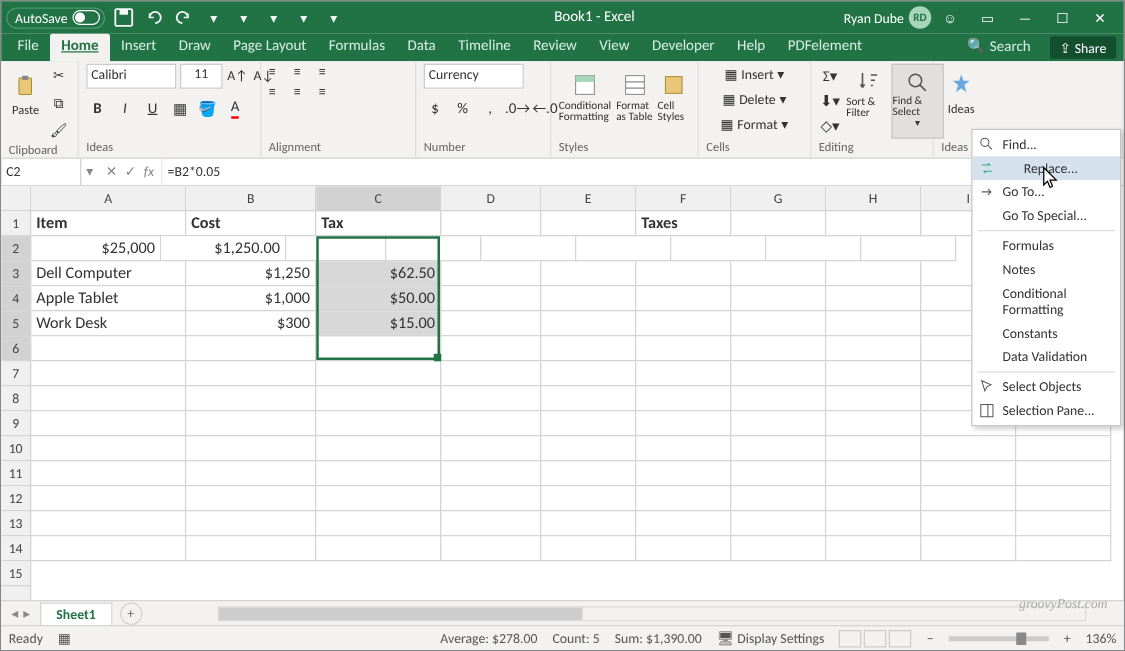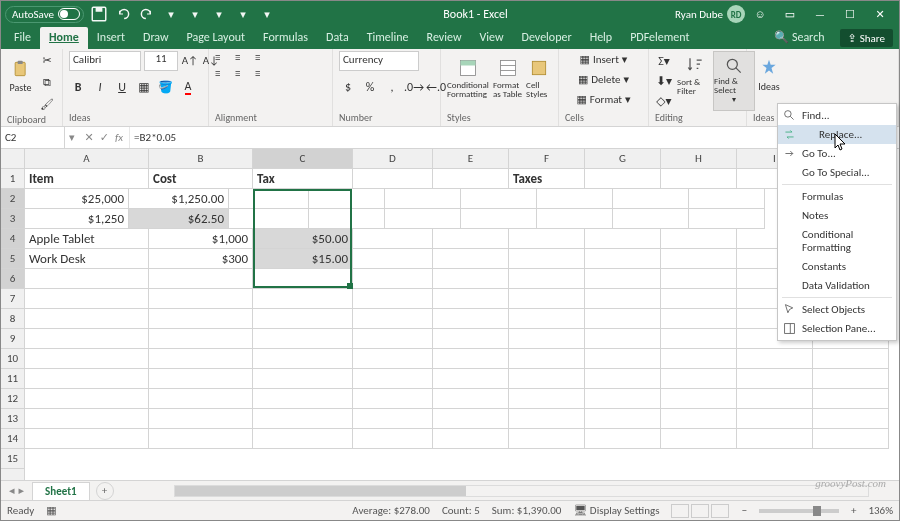--- a/index.html
+++ b/index.html
@@ -395,20 +395,21 @@
             <div class="cell right sel active" style="width: 100px;">$1,250.00</div>
             <div class="cell" style="width: 80px;"></div>
             <div class="cell" style="width: 76px;"></div>
             <div class="cell" style="width: 76px;"></div>
             <div class="cell" style="width: 76px;"></div>
             <div class="cell" style="width: 76px;"></div>
             <div class="cell" style="width: 76px;"></div>
             <div class="cell" style="width: 76px;"></div>
           </div>
           <div class="data-row">
+            <div class="cell" style="width: 124px;">Dell Computer</div>
             <div class="cell right" style="width: 104px;">$1,250</div>
             <div class="cell right sel" style="width: 100px;">$62.50</div>
             <div class="cell" style="width: 80px;"></div>
             <div class="cell" style="width: 76px;"></div>
             <div class="cell" style="width: 76px;"></div>
             <div class="cell" style="width: 76px;"></div>
             <div class="cell" style="width: 76px;"></div>
             <div class="cell" style="width: 76px;"></div>
             <div class="cell" style="width: 76px;"></div>
           </div>

